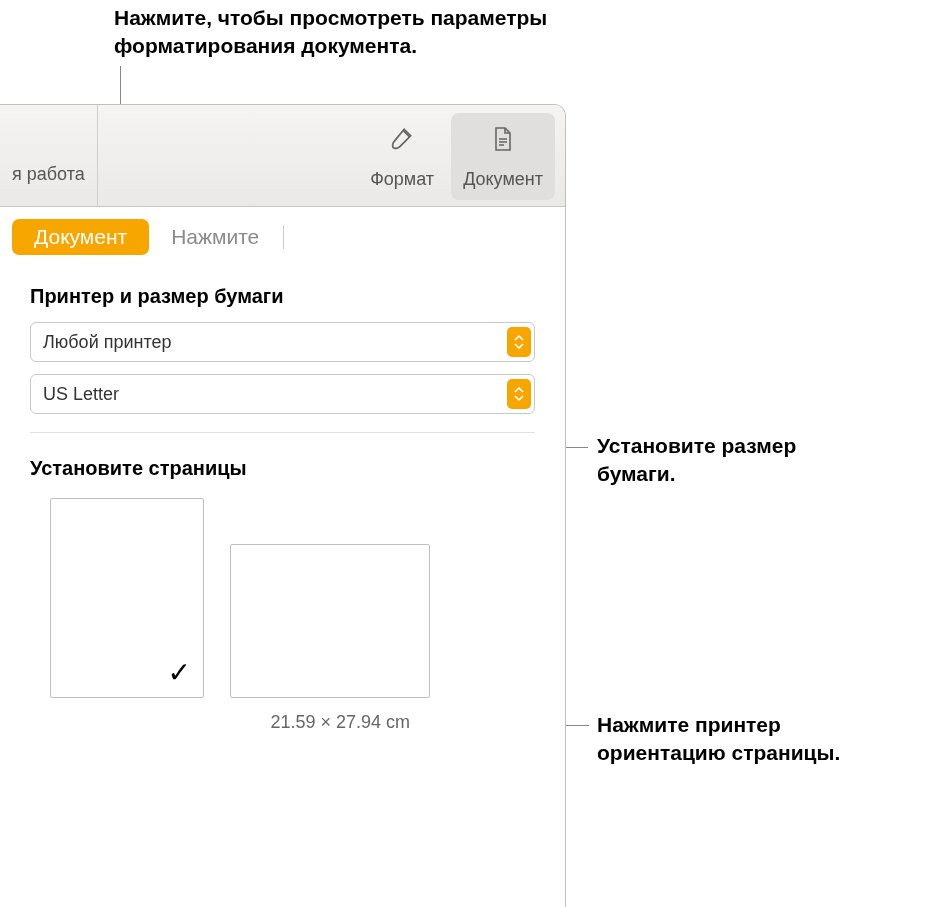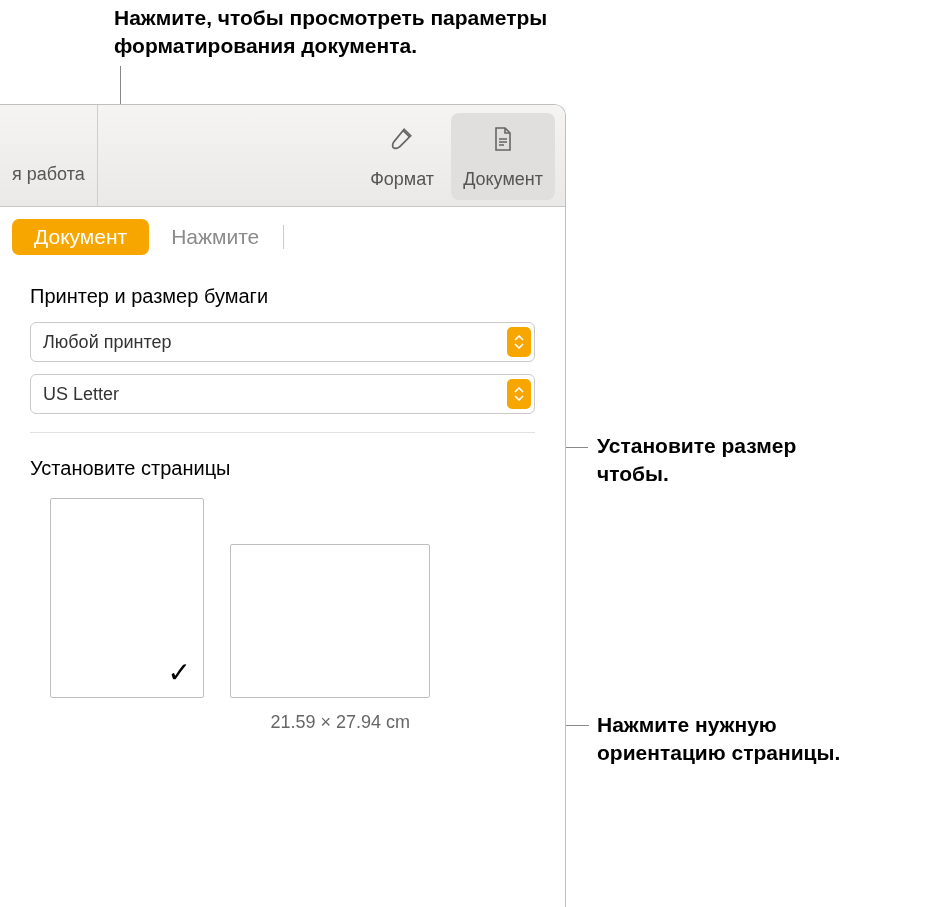--- a/index.html
+++ b/index.html
@@ -121,21 +121,21 @@
       background: #ccc;
       margin: 0 2px;
     }
 
     
     .panel {
       padding: 24px 30px 0 30px;
     }
     .section-title {
       font-size: 20px;
-      font-weight: 400;
+      font-weight: 700;
       margin-bottom: 14px;
     }
 
     
     .select {
       position: relative;
       width: 100%;
       height: 40px;
       background: #fff;
       border: 1px solid #c9c9c9;
@@ -207,24 +207,24 @@
       padding-left: 20px;
       width: 380px;
     }
   </style>
 </head>
 <body>
 
 <div class="annotation" style="top:4px; left:114px; width:440px;">Нажмите, чтобы просмотреть параметры форматирования документа.</div>
 <div class="annotation-line" style="left:120px; top:66px; width:1px; height:94px;"></div>
 
-<div class="annotation" style="top:432px; left:597px; width:260px;">Установите размер чтобы.</div>
+<div class="annotation" style="top:432px; left:597px; width:260px;">Установите размер бумаги.</div>
 <div class="annotation-line" style="left:540px; top:447px; width:48px; height:1px;"></div>
 
-<div class="annotation" style="top:711px; left:597px; width:300px;">Нажмите нужную ориентацию страницы.</div>
+<div class="annotation" style="top:711px; left:597px; width:300px;">Нажмите принтер ориентацию страницы.</div>
 <div class="annotation-line" style="left:459px; top:725px; width:130px; height:1px;"></div>
 
 <div class="app-window">
 
   <div class="toolbar">
     <div class="toolbar-partial">я работа</div>
     <div class="toolbar-right">
       <div class="toolbar-btn">
         <span class="toolbar-icon">
           <svg width="26" height="26" viewBox="0 0 24 24" fill="none" stroke="#666" stroke-width="1.6">

